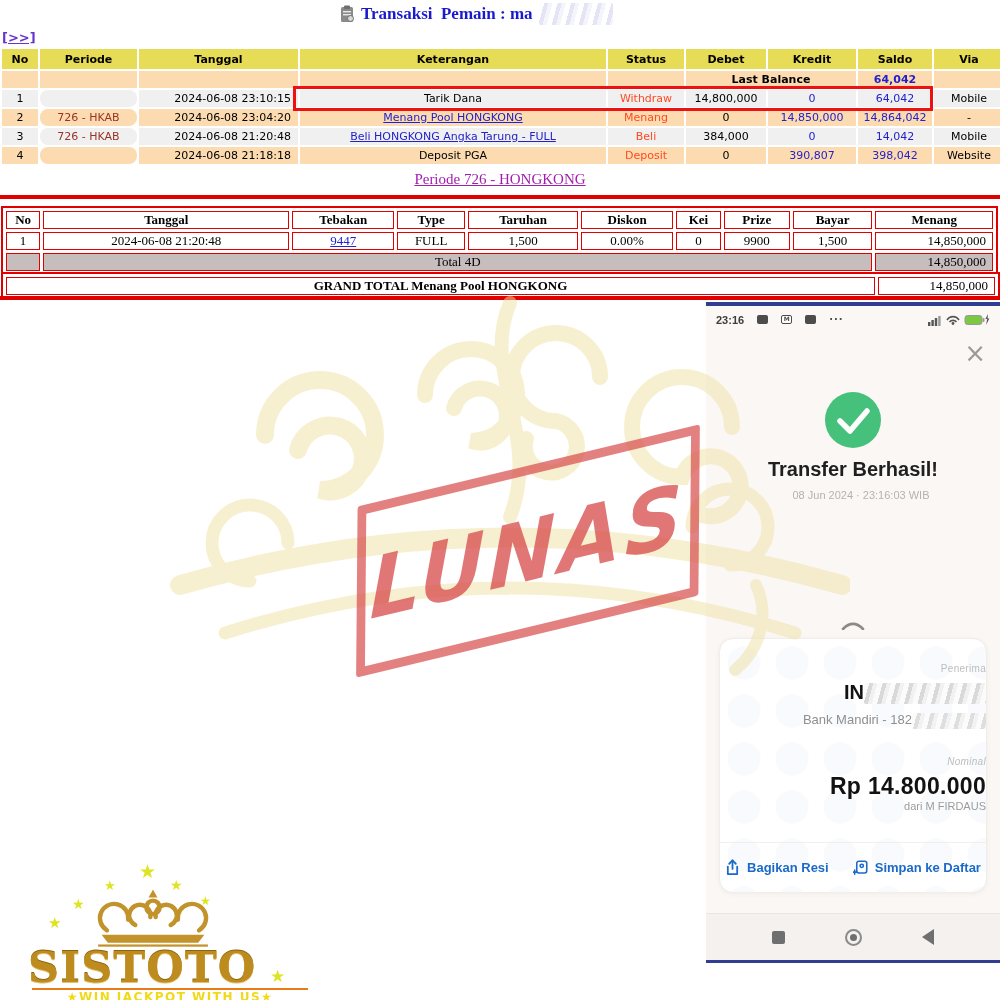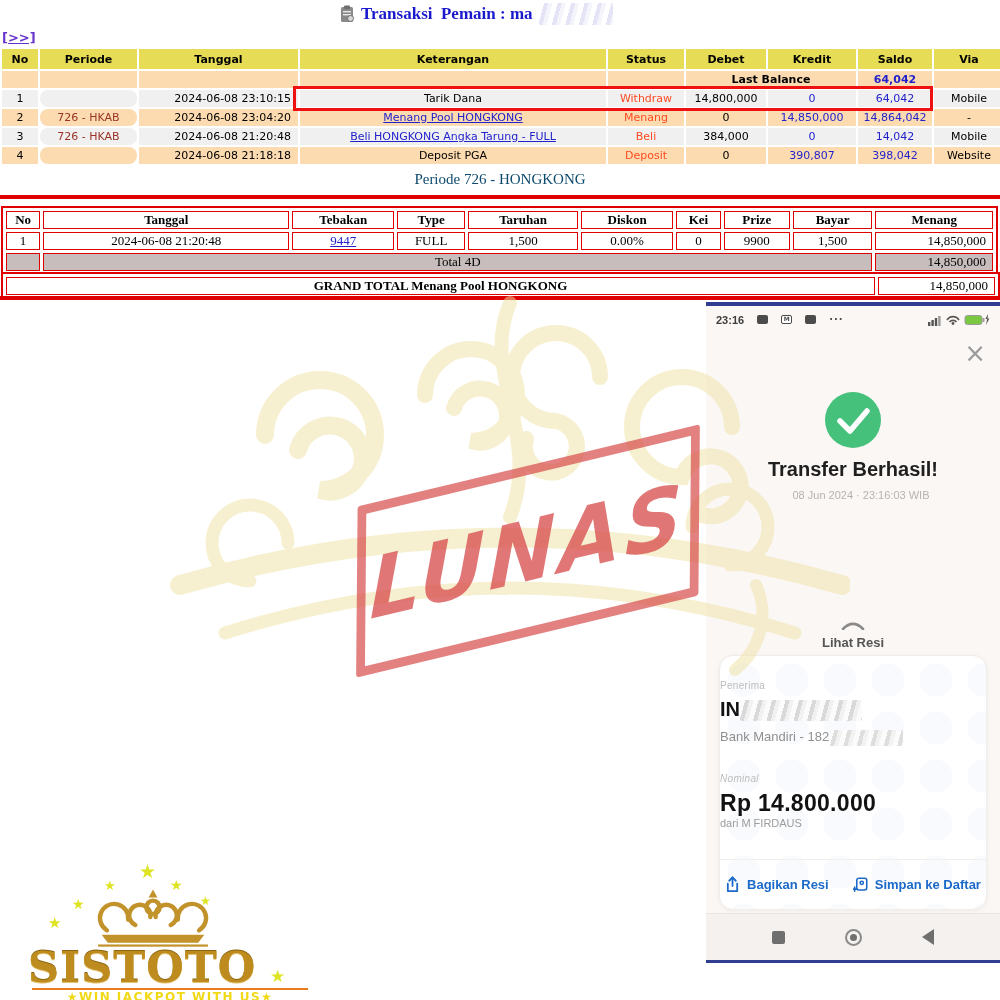--- a/index.html
+++ b/index.html
@@ -23,21 +23,21 @@
   .tx td.tgl { text-align:right; padding-right:7px; }
   .tx td.periode { color:#993326;border-radius:8px; }
   .tx td.status { color:#FF4A22; }
   .tx td.blue, .tx a { color:#2222CC; }
   .tx td.lb { font-weight:bold; }
   .tx td.lbv { font-weight:bold; color:#2222CC; }
   .tx a { text-decoration:underline; }
   .hl-box { position:absolute; left:293px; top:86px; width:640px; height:25px; border:3px solid #EE1111; z-index:4; pointer-events:none; }
 
   
-  .periode-title { position:absolute; left:0; top:171px; width:1000px; text-align:center; font:15px "Liberation Serif",serif; color:#0c4a6e; z-index:1; }
+  .periode-title { position:absolute; left:0; top:171px; width:1000px; text-align:center; font:15px "Liberation Serif",serif; color:#a21caf; z-index:1;text-decoration:underline; }
   .red-line { position:absolute; left:0; width:1000px; height:3px; border-top:2px solid #E00000; border-bottom:2px solid #E00000; z-index:1; }
   .bet, .grand { position:absolute; left:1px; width:997px; border:2px solid #E00000; border-spacing:3px; table-layout:fixed; background:#fff; z-index:1; }
   .bet { top:206px; }
   .bet th { border:1px solid #E00000; font:bold 13px "Liberation Serif",serif; height:18px; text-align:center; }
   .bet td { border:1px solid #E00000; font:13px "Liberation Serif",serif; height:16px; text-align:center; white-space:nowrap; overflow:hidden; }
   .bet td.rnum, .grand td.rnum { text-align:right; padding-right:6px; }
   .bet a { color:#2222CC; text-decoration:underline; }
   .bet td.tgray { background:#C7BDBD; }
   .grand { top:272px; }
   .grand td { border:1px solid #E00000; font:13px "Liberation Serif",serif; height:16px; text-align:center; white-space:nowrap; }
@@ -62,22 +62,22 @@
   .sicon { display:inline-block; width:11px; height:9px; background:#4c4c4c; border-radius:2px; }
   .sicon.outline { background:#fff; border:1.5px solid #4c4c4c; text-align:center; font:bold 6px/6px "DejaVu Sans",sans-serif; color:#4c4c4c; }
   .sbar-dots { color:#4c4c4c; font:bold 10px "DejaVu Sans",sans-serif; letter-spacing:1px; }
   .close-x { position:absolute; top:34px; right:14px; font:26px "DejaVu Sans",sans-serif; color:#9B9B9B; line-height:1; cursor:pointer; }
   .check { position:absolute; top:86px; left:50%; margin-left:-28px; width:56px; height:56px; border-radius:50%; background:#45C17C;
            display:flex; align-items:center; justify-content:center; }
   .ph-title { position:absolute; top:152px; left:0; width:100%; text-align:center; font:bold 20px "Liberation Sans",sans-serif; color:#1f1f1f; }
   .ph-date { position:absolute; top:183px; left:8px; width:100%; text-align:center; font:11px "Liberation Sans",sans-serif; color:#B6B2AF; }
   .lihat { position:absolute; top:310px; left:0; width:100%; text-align:center; cursor:pointer; }
   .lihat-label { font:bold 13px "Liberation Sans",sans-serif; color:#555; margin-top:1px; }
-  .card { position:absolute; top:349px; left:13px; width:268px; background:#fff; border:1px solid #F0EDEA; border-radius:14px;
-          box-shadow:0 1px 5px rgba(0,0,0,.05); text-align:left; padding-top:24px;
+  .card { position:absolute; top:332px; left:13px; width:268px; background:#fff; border:1px solid #F0EDEA; border-radius:14px;
+          box-shadow:0 1px 5px rgba(0,0,0,.05); text-align:right; padding-top:24px;
           background-image:radial-gradient(circle at 24px 24px, rgba(170,190,225,.08) 16px, transparent 17px);
           background-size:48px 48px; }
   .plabel { font:10px "Liberation Sans",sans-serif; color:#BDBDBD; letter-spacing:.3px; }
   .pname { margin-top:7px; font:bold 20px "Liberation Sans",sans-serif; color:#121212; }
   .censor-name { width:122px; height:21px; background:repeating-linear-gradient(105deg,#fbfbfb 0 5px,#d9d9d9 5px 9px,#f1f1f1 9px 13px); }
   .pbank { margin-top:8px; font:13px "Liberation Sans",sans-serif; color:#8F8F8F; }
   .censor-bank { width:74px; height:16px; background:repeating-linear-gradient(105deg,#fbfbfb 0 5px,#dedede 5px 9px,#f2f2f2 9px 13px); }
   .nlabel { margin-top:27px;font-style:italic; }
   .nominal { margin-top:6px; font:bold 23px "Liberation Sans",sans-serif; color:#121212; letter-spacing:.3px; }
   .from { font:11px "Liberation Sans",sans-serif; color:#9C9C9C; padding-bottom:30px; }

